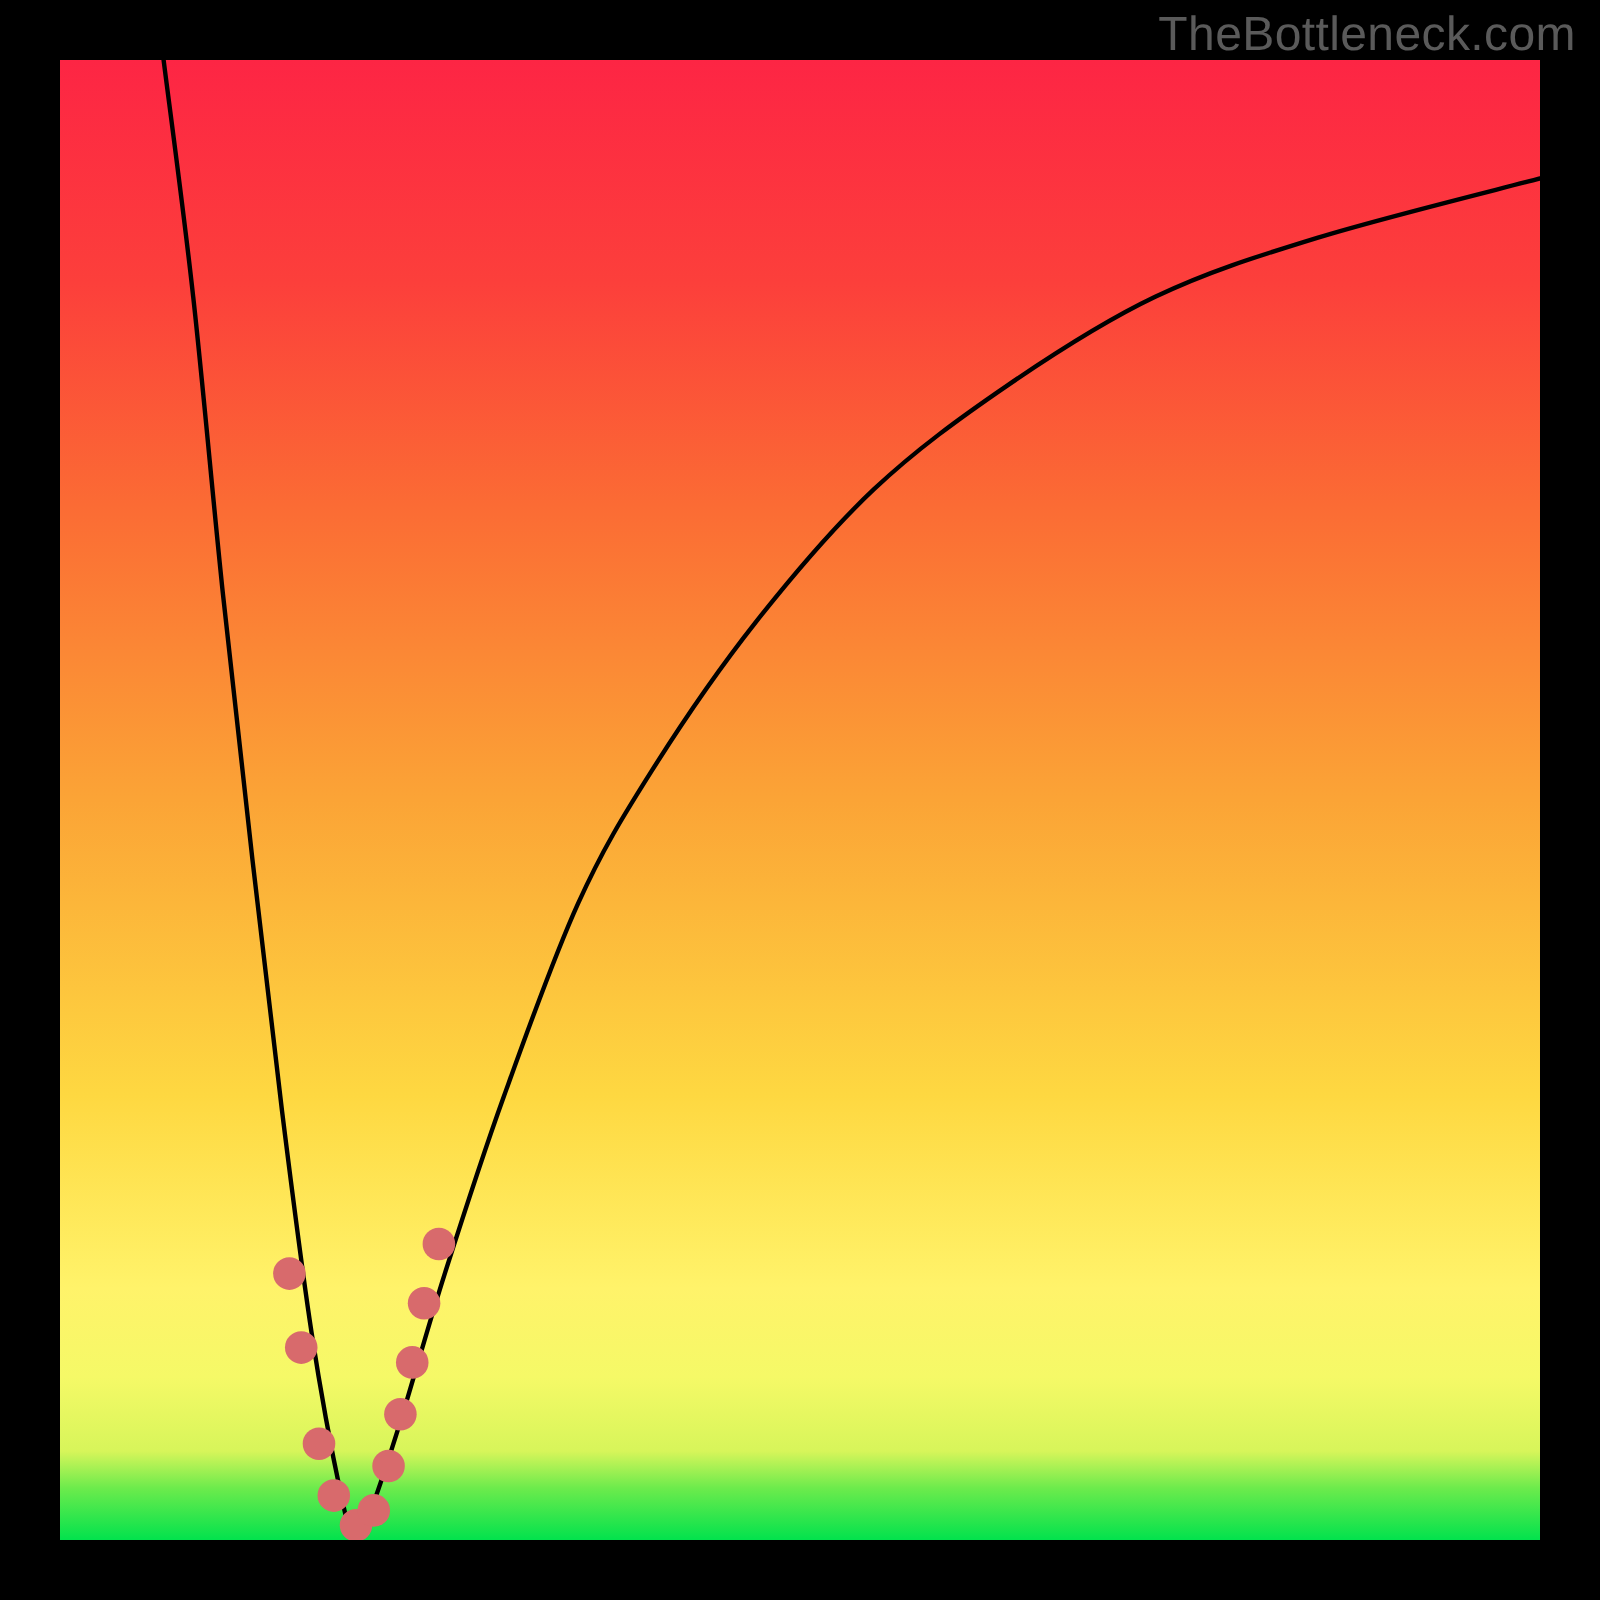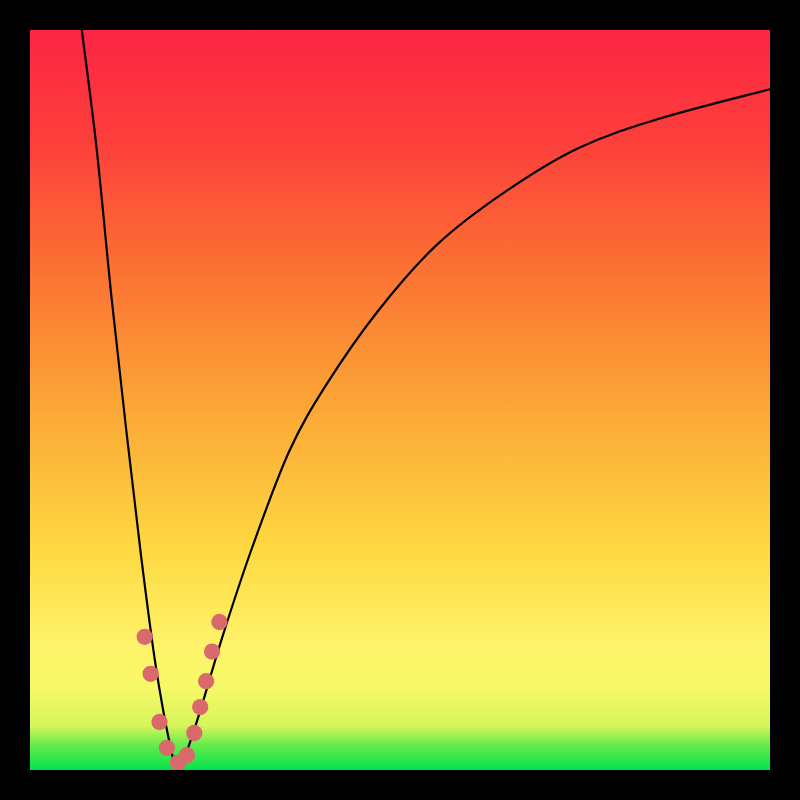--- a/index.html
+++ b/index.html
@@ -72,13 +72,14 @@
           <circle cx="156.88" cy="725.2" r="8.14" fill="#d86a6c"></circle>
           <circle cx="164.28" cy="703" r="8.14" fill="#d86a6c"></circle>
           <circle cx="170.20000000000002" cy="677.1" r="8.14" fill="#d86a6c"></circle>
           <circle cx="176.12" cy="651.2" r="8.14" fill="#d86a6c"></circle>
           <circle cx="182.04000000000002" cy="621.6" r="8.14" fill="#d86a6c"></circle>
           <circle cx="189.44" cy="592" r="8.14" fill="#d86a6c"></circle>
         </g>
     </svg>
   </div>
 
+  <div class="watermark">TheBottleneck.com</div>
 </div>
 
 </body></html>

